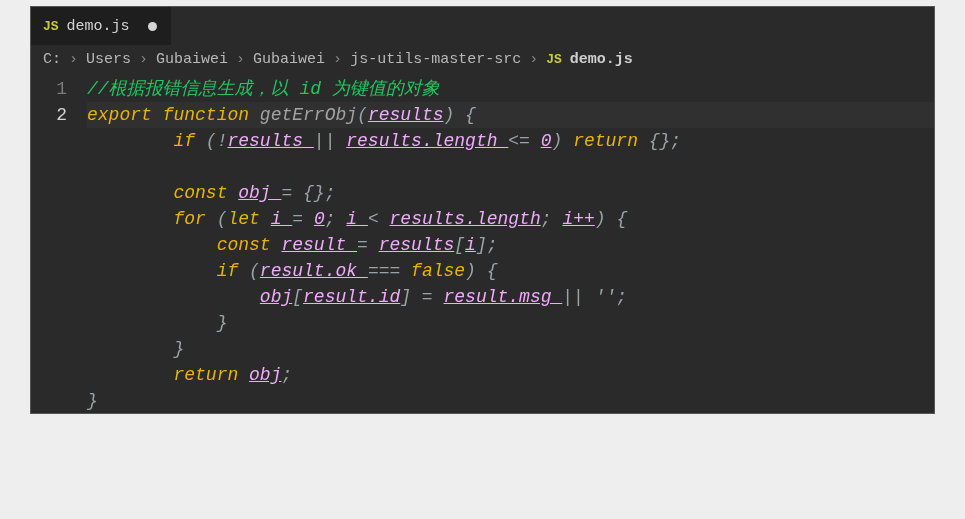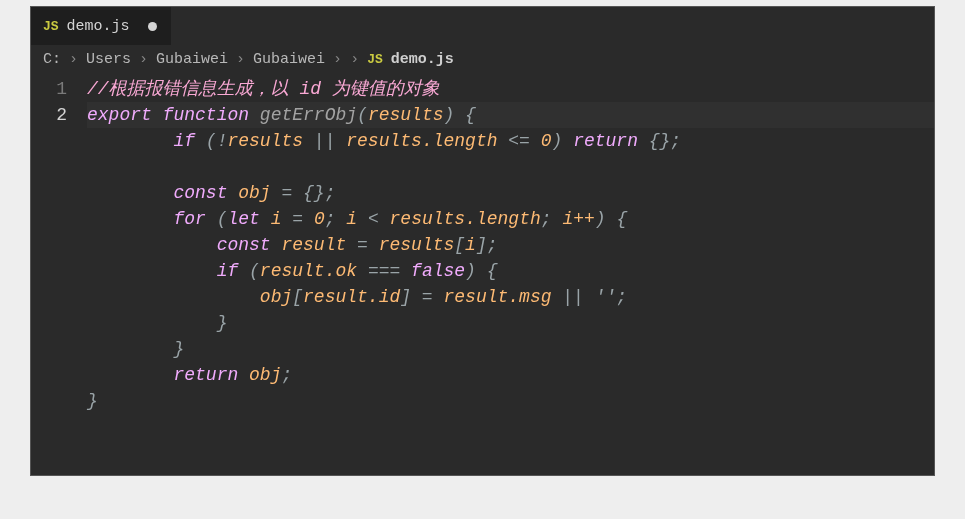--- a/index.html
+++ b/index.html
@@ -8,21 +8,21 @@
     font-family: Consolas, 'Courier New', monospace;
     width: 965px;
     height: 519px;
     overflow: hidden;
     display: flex;
     justify-content: center;
     padding: 6px 0;
   }
   .editor-frame {
     width: 905px;
-    height: 470px;
+    height: 408px;
     background: #2a2a2a;
     border: 1px solid #555;
     display: flex;
     flex-direction: column;
     font-size: 18px;
     font-style: italic;
   }
   .tab-bar {
     display: flex;
     background: #2a2a2a;
@@ -91,23 +91,23 @@
     padding: 4px 0 0 8px;
     color: #a9b1b6;
     line-height: 26px;
     white-space: pre;
     overflow: hidden;
   }
   .code .line { display: block; min-height: 26px; }
   .code .line.active {
     background: rgba(255,255,255,0.03);
   }
-  .tok-comment { color: #f9a8d4; font-style: italic; text-align: center; }
-  .tok-id { color: #fdba74; }
-  .tok-kw { color: #f0abfc; }
+  .tok-comment { color: #22c55e; font-style: italic; text-align: center; }
+  .tok-id { color: #f0abfc; text-decoration: underline; }
+  .tok-kw { color: #eab308; }
   .tok-func { color: #a3a3a3; }
   .tok-punc { color: #9aa4a8; }
   .tok-str { color: #9aa4a8; }
 </style>
 </head>
 <body>
 
 <div class="editor-frame">
 
   <div class="tab-bar">
@@ -120,20 +120,21 @@
 
   <div class="breadcrumb">
     <span class="seg">C:</span>
     <span class="sep">›</span>
     <span class="seg">Users</span>
     <span class="sep">›</span>
     <span class="seg">Gubaiwei</span>
     <span class="sep">›</span>
     <span class="seg">Gubaiwei</span>
     <span class="sep">›</span>
+    <span class="seg">js-utils-master-src</span>
     <span class="sep">›</span>
     <span class="js-badge">JS</span>
     <span class="file">demo.js</span>
   </div>
 
   <div class="code-area">
     <div class="gutter">
       <div>1</div>
       <div class="ln-active">2</div>
     </div>

